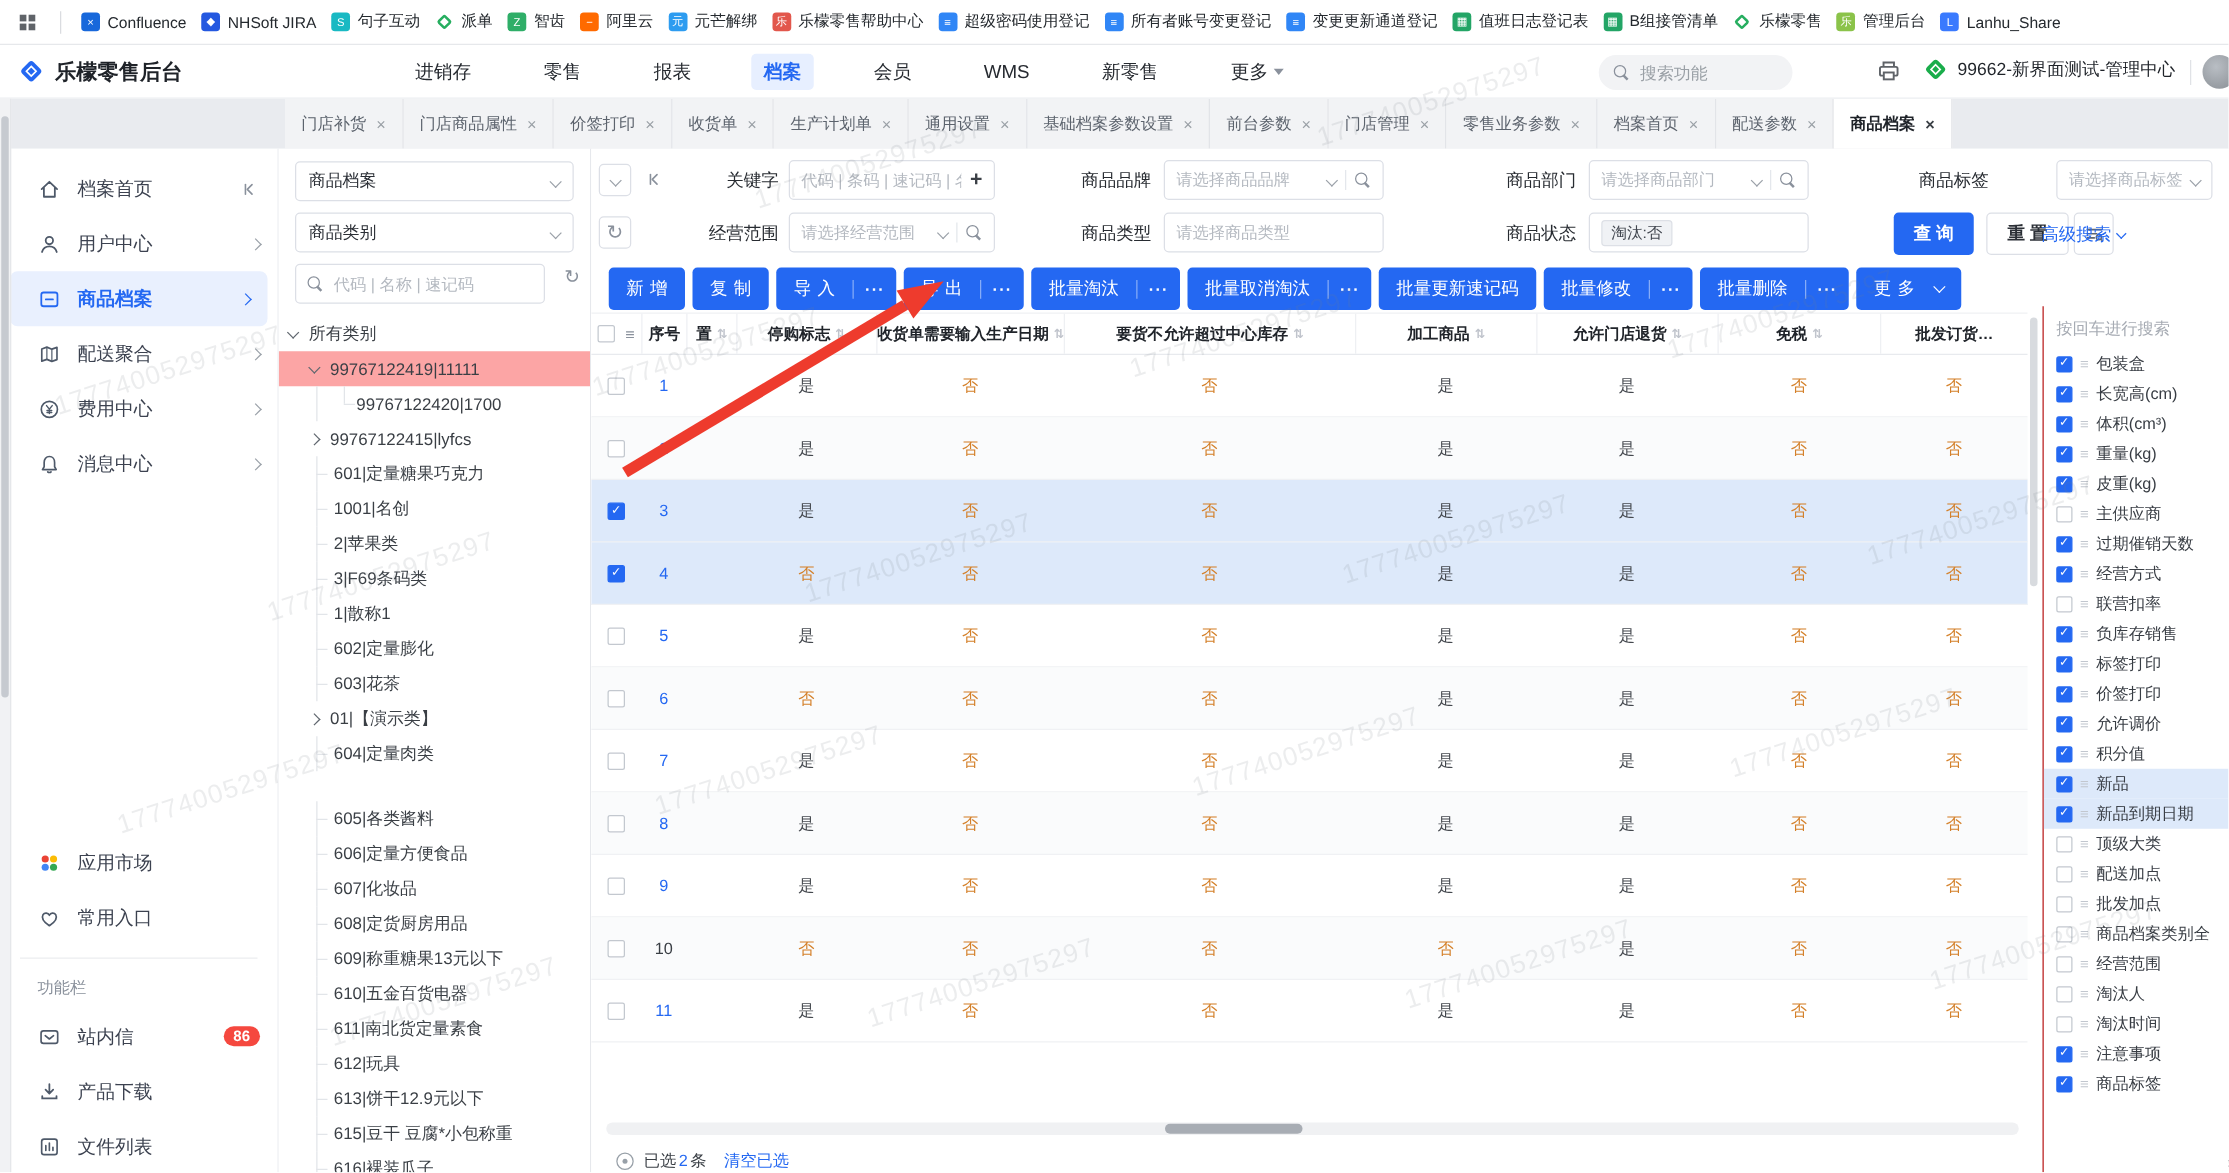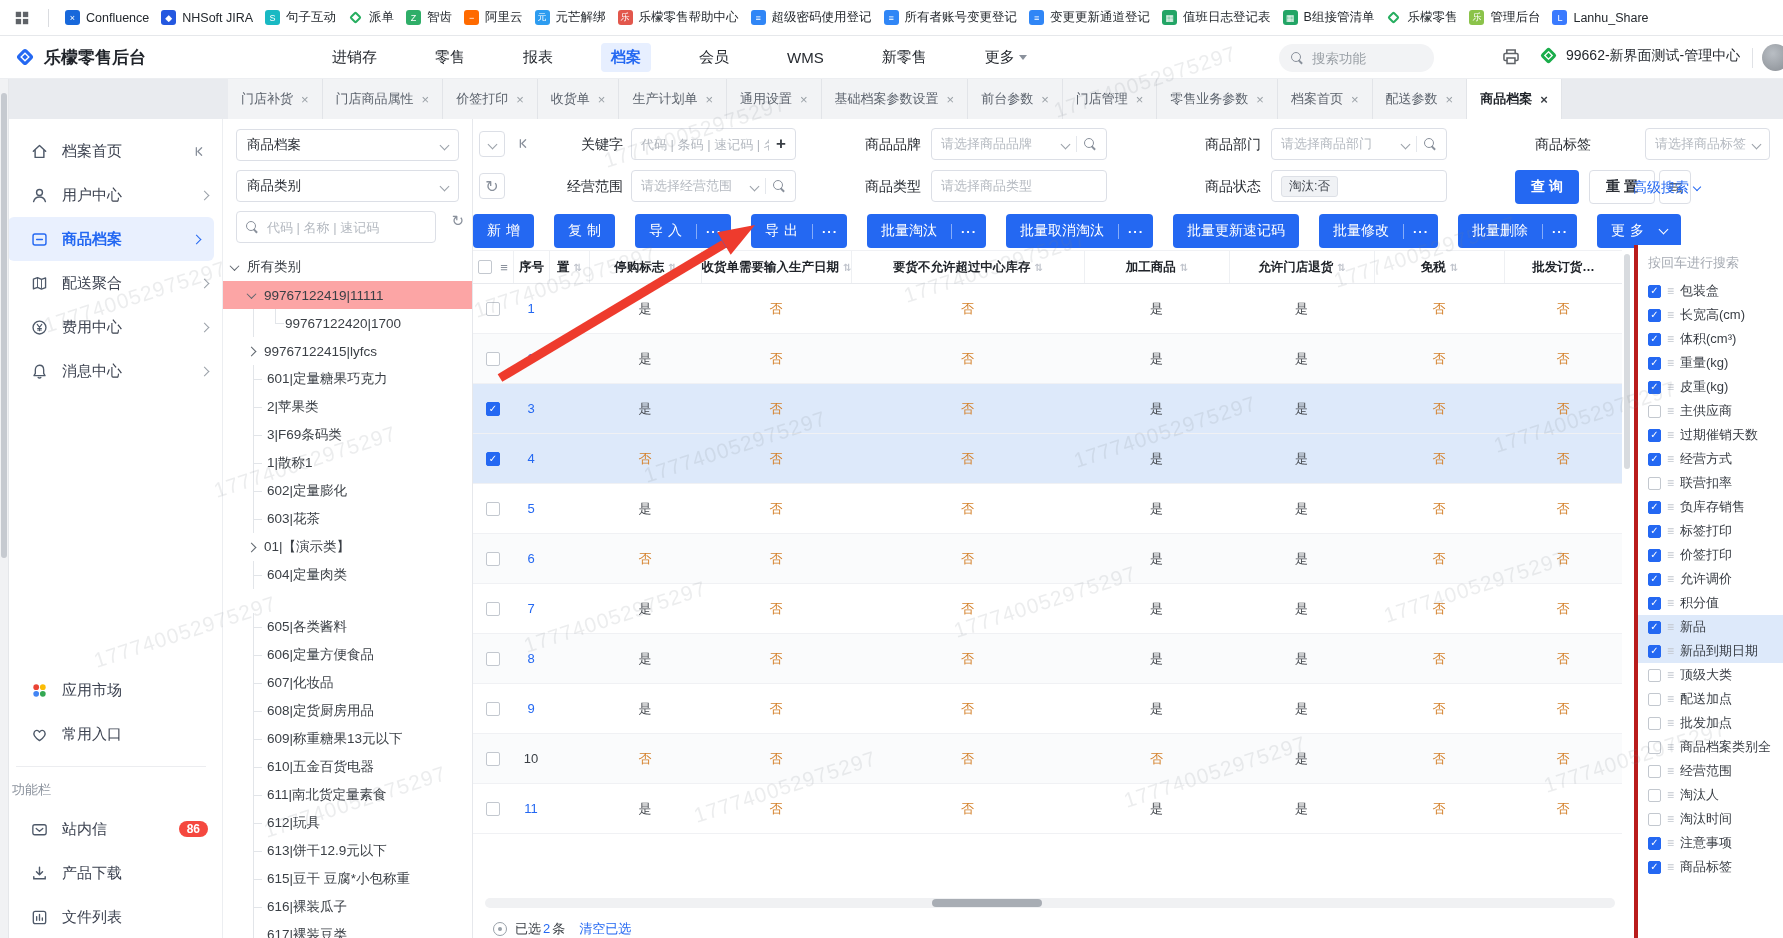--- a/index.html
+++ b/index.html
@@ -58,21 +58,21 @@
   .sb-row { display:flex; align-items:center; height:44px; padding:0 14px 0 30px; font-size:15px; color:#3c4250; cursor:pointer; gap:13px; }
   .sb-row .lbl { flex:1; }
   .sb-row.active { background:#e9f0fe; border-radius:6px; margin:0 8px; padding-left:22px; color:#2468f2; font-weight:bold; }
   .chev { display:inline-block; width:7px; height:7px; border-right:1.6px solid #9aa0a8; border-bottom:1.6px solid #9aa0a8; }
   .chev.right { transform:rotate(-45deg); }
   .chev.down { transform:rotate(45deg); }
   .sb-row.active .chev { border-color:#2468f2; }
   .collapse-ic { width:17px; height:17px; color:#8a919c; }
   .sb-bottom { position:absolute; top:549px; left:0; right:0; }
   .sb-divider { height:1px; background:#ecedf0; margin:10px 16px 8px 16px; }
-  .sb-section { padding:6px 0 8px 12px; font-size:13px; color:#8a919c; }
+  .sb-section { padding:6px 0 8px 30px; font-size:13px; color:#8a919c; }
   .badge { background:#f5483f; color:#fff; font-size:12px; border-radius:9px; padding:1px 8px; font-weight:bold; }
 
   
   .treepanel { position:relative; width:250px; background:#fff; border-right:1px solid #e6e8ec; flex:0 0 auto; overflow:hidden; padding-top:10px; }
   .tp-select { display:flex; align-items:center; justify-content:space-between; height:32px; border:1px solid #dcdfe6;
     border-radius:4px; margin:0 13px 9px 13px; padding:0 10px; font-size:13.5px; color:#2b2f36; cursor:pointer; }
   .tp-search { display:flex; align-items:center; gap:8px; height:32px; border:1px solid #dcdfe6; border-radius:4px;
     margin:0 36px 10px 13px; padding:0 9px; }
   .tp-search input { border:none; outline:none; font-size:13px; width:150px; color:#333;
     font-family:"Liberation Sans","DejaVu Sans",sans-serif; }
@@ -107,21 +107,21 @@
     font-size:14px; font-weight:bold; cursor:pointer; letter-spacing:4px; padding:0 12px 0 16px;
     font-family:"Liberation Sans","DejaVu Sans",sans-serif; }
   .btn-plain { position:absolute; height:34px; background:#fff; color:#2b2f36; border:1px solid #dcdfe6; border-radius:4px;
     font-size:14px; font-weight:bold; cursor:pointer; letter-spacing:4px; padding:0 12px 0 16px;
     font-family:"Liberation Sans","DejaVu Sans",sans-serif; }
   .filter-ic-btn { position:absolute; width:32px; height:34px; border:1px solid #dcdfe6; border-radius:4px; background:#fff;
     display:flex; align-items:center; justify-content:center; cursor:pointer; color:#5f666e; }
   .adv-link { position:absolute; color:#2468f2; font-size:14px; display:flex; align-items:center; gap:5px; cursor:pointer; line-height:34px; }
   .adv-link .chev { border-color:#2468f2; width:6px; height:6px; }
 
-  .actions { position:absolute; left:0; top:95px; display:flex; gap:20px; }
+  .actions { position:absolute; left:14px; top:95px; display:flex; gap:6px; }
   .abtn { height:34px; background:#2468f2; color:#fff; border-radius:4px; font-size:14px; display:flex; align-items:center;
     cursor:pointer; overflow:hidden; white-space:nowrap; }
   .abtn .albl { padding:0 14px; }
   .abtn .albl.sp { letter-spacing:5px; padding-right:9px; }
   .abtn .dots { padding:0 9px; border-left:1px solid rgba(255,255,255,.45); font-weight:bold; letter-spacing:1px; font-size:13px; }
   .abtn .mcaret { width:7px; height:7px; border-right:1.7px solid #fff; border-bottom:1.7px solid #fff; transform:rotate(45deg); margin:-3px 14px 0 2px; }
 
   
   .tblwrap { position:absolute; left:0; top:131px; width:1149px; }
   .thead { display:flex; height:34px; border-top:1px solid #f0f1f4; border-bottom:1px solid #e8eaee; align-items:center; background:#fff; }
@@ -150,21 +150,21 @@
   .vscroll .thumb { position:absolute; top:2px; width:6px; height:215px; background:#d8dbdf; border-radius:3px; }
 
   .mfoot { position:absolute; left:20px; top:801px; display:flex; align-items:center; gap:8px; font-size:13px; color:#3a3f45; }
   .info-dot { width:14px; height:14px; border:1.5px solid #98a0a8; border-radius:50%; position:relative; }
   .info-dot::after { content:""; position:absolute; left:3.5px; top:3.5px; width:4px; height:4px; border-radius:50%; background:#98a0a8; }
   .mfoot .cnt { color:#2468f2; padding:0 2px; }
   .mfoot .clear { color:#2468f2; cursor:pointer; margin-left:6px; }
   .total { position:absolute; left:1272px; top:801px; font-size:13px; color:#3a3f45; white-space:nowrap; }
 
   
-  .rpanel { position:absolute; left:1161px; top:126px; bottom:0; width:149px; background:#fff; border-left:4px solid #b91c1c; overflow:hidden; }
+  .rpanel { position:absolute; left:1161px; top:126px; bottom:0; width:149px; background:#fff; border-left:1px solid #b91c1c; overflow:hidden; }
   .rp-search { height:34px; display:flex; align-items:center; padding:0 10px; }
   .rp-search input { border:none; outline:none; font-size:13px; width:100%; color:#333;
     font-family:"Liberation Sans","DejaVu Sans",sans-serif; }
   .rp-search input::placeholder { color:#a6abb3; }
   .rrow { height:24px; display:flex; align-items:center; gap:6px; padding:0 0 0 10px; font-size:13px; color:#383d44; white-space:nowrap; overflow:hidden; cursor:pointer; }
   .rrow.hl { background:#dde9fa; }
   .rrow .cb { width:13px; height:13px; }
   .rrow .drag { color:#c2c7cf; font-size:12px; letter-spacing:0; flex:0 0 auto; }
 
   
@@ -531,20 +531,25 @@
             <span class="lbl">99767122415|lyfcs</span>
           </div>
           <div class="tnode" style="padding-left: 44px;">
             <span class="g"></span>
             <span class="gt"></span>
             <span class="lbl">601|定量糖果巧克力</span>
           </div>
           <div class="tnode" style="padding-left: 44px;">
             <span class="g"></span>
             <span class="gt"></span>
+            <span class="lbl">1001|名创</span>
+          </div>
+          <div class="tnode" style="padding-left: 44px;">
+            <span class="g"></span>
+            <span class="gt"></span>
             <span class="lbl">2|苹果类</span>
           </div>
           <div class="tnode" style="padding-left: 44px;">
             <span class="g"></span>
             <span class="gt"></span>
             <span class="lbl">3|F69条码类</span>
           </div>
           <div class="tnode" style="padding-left: 44px;">
             <span class="g"></span>
             <span class="gt"></span>

